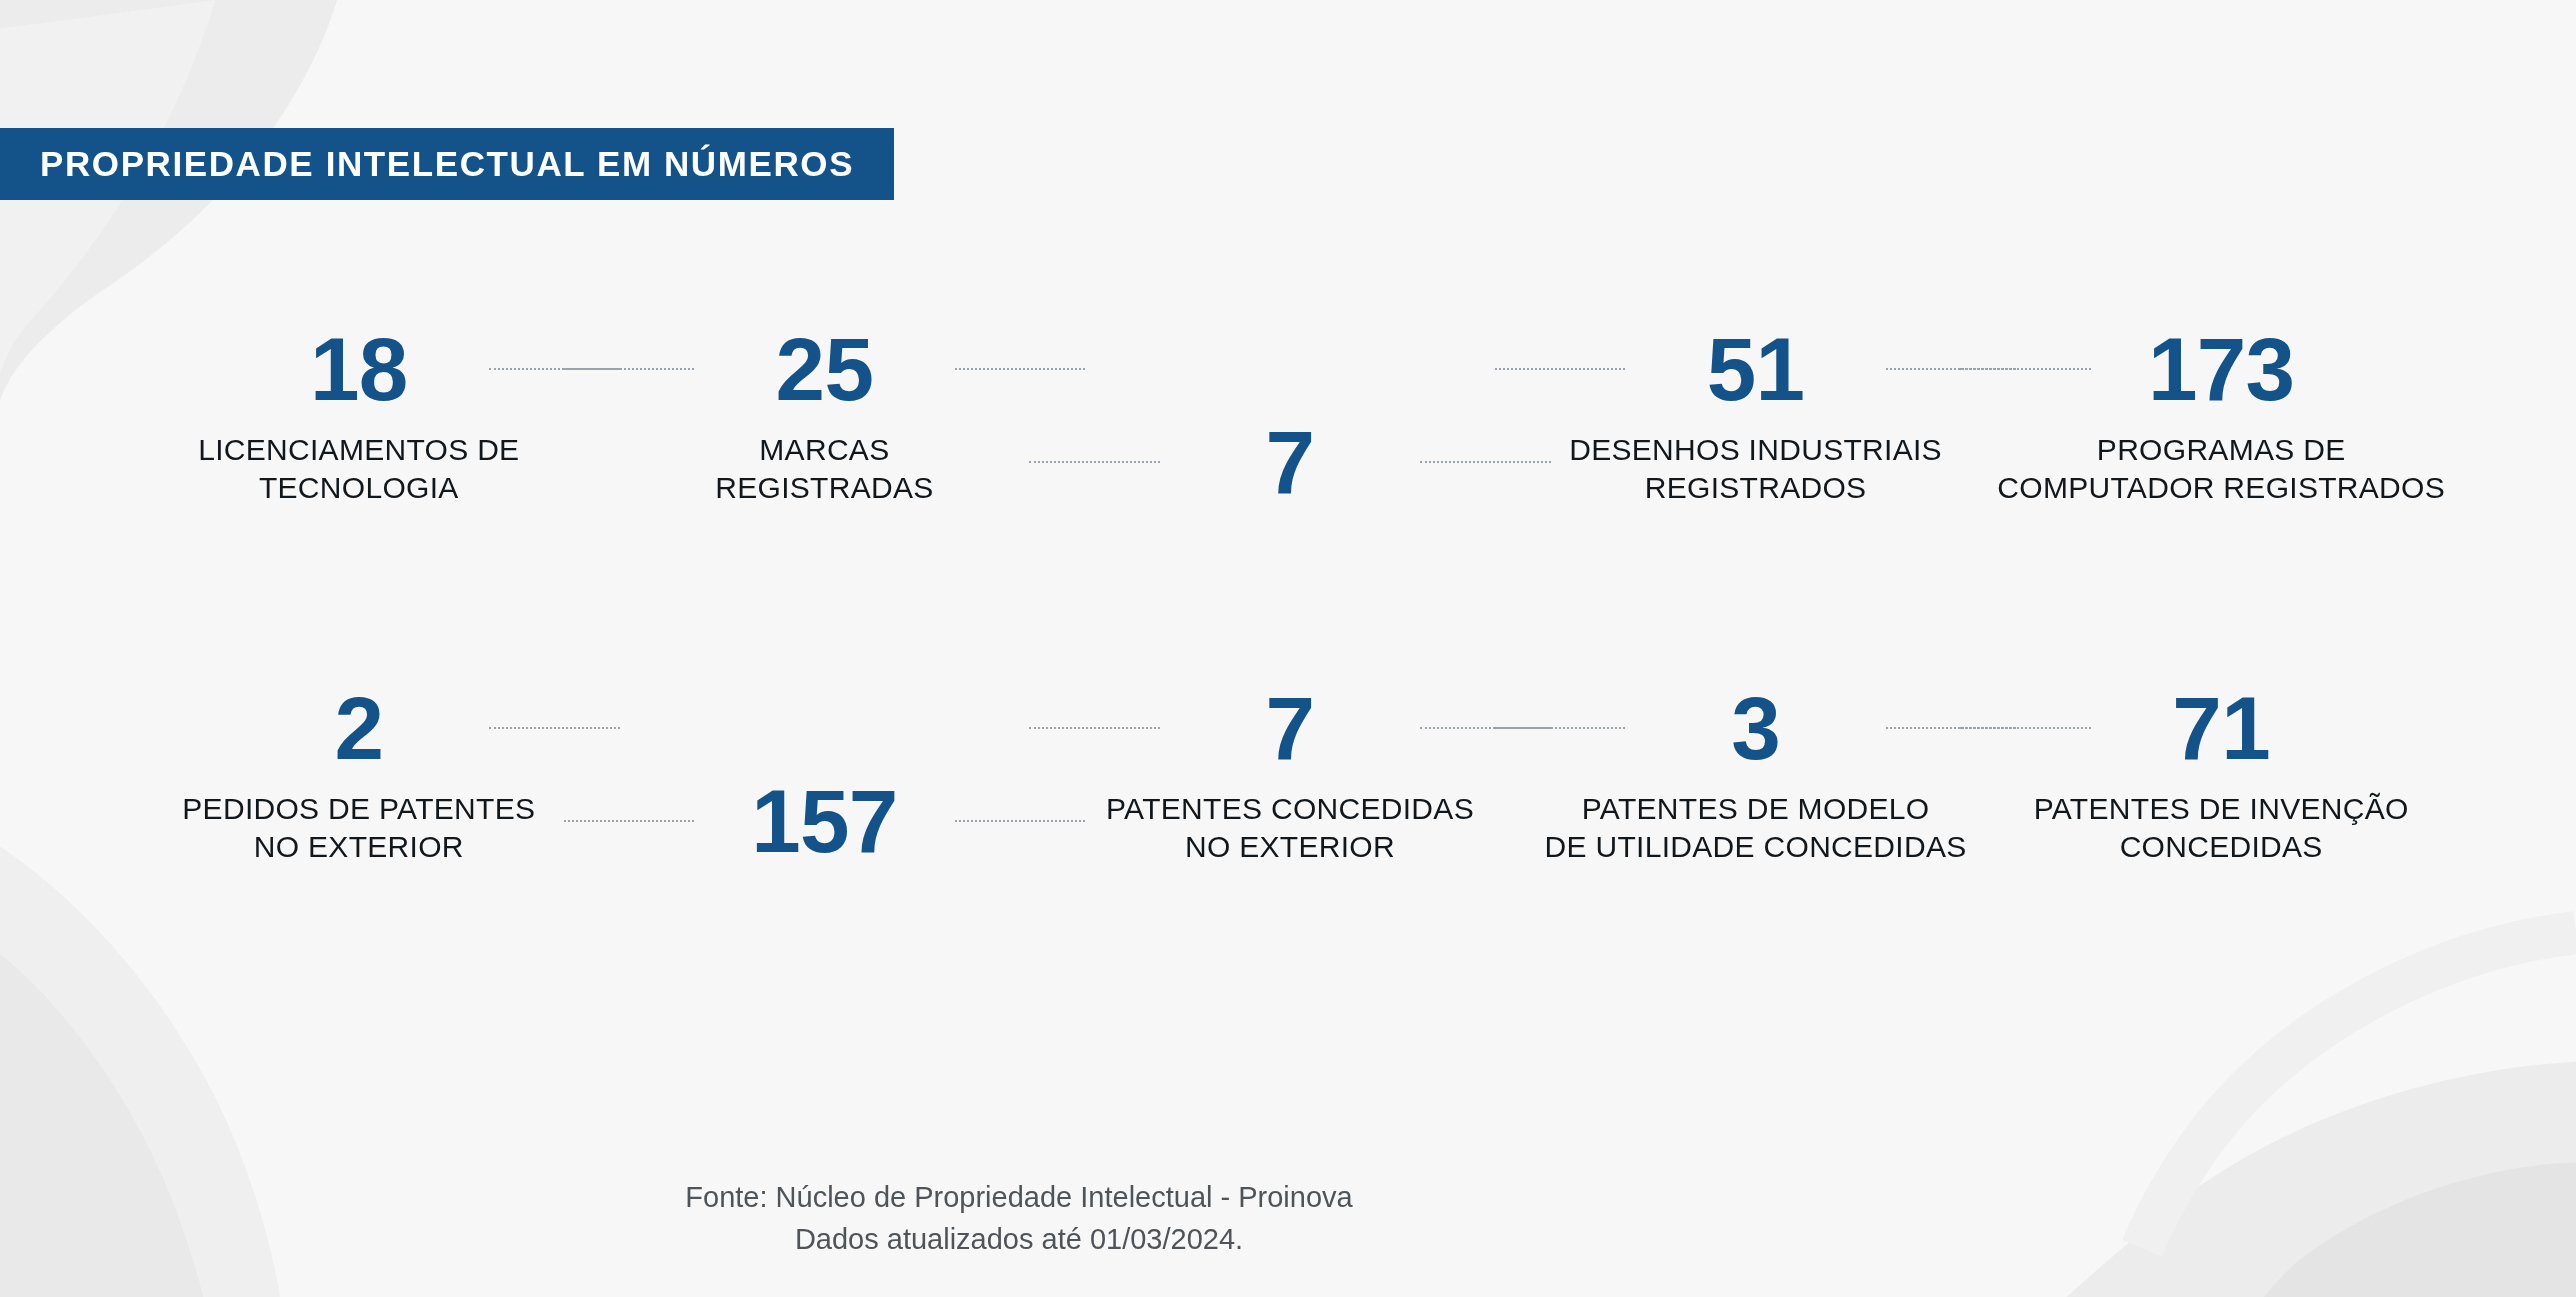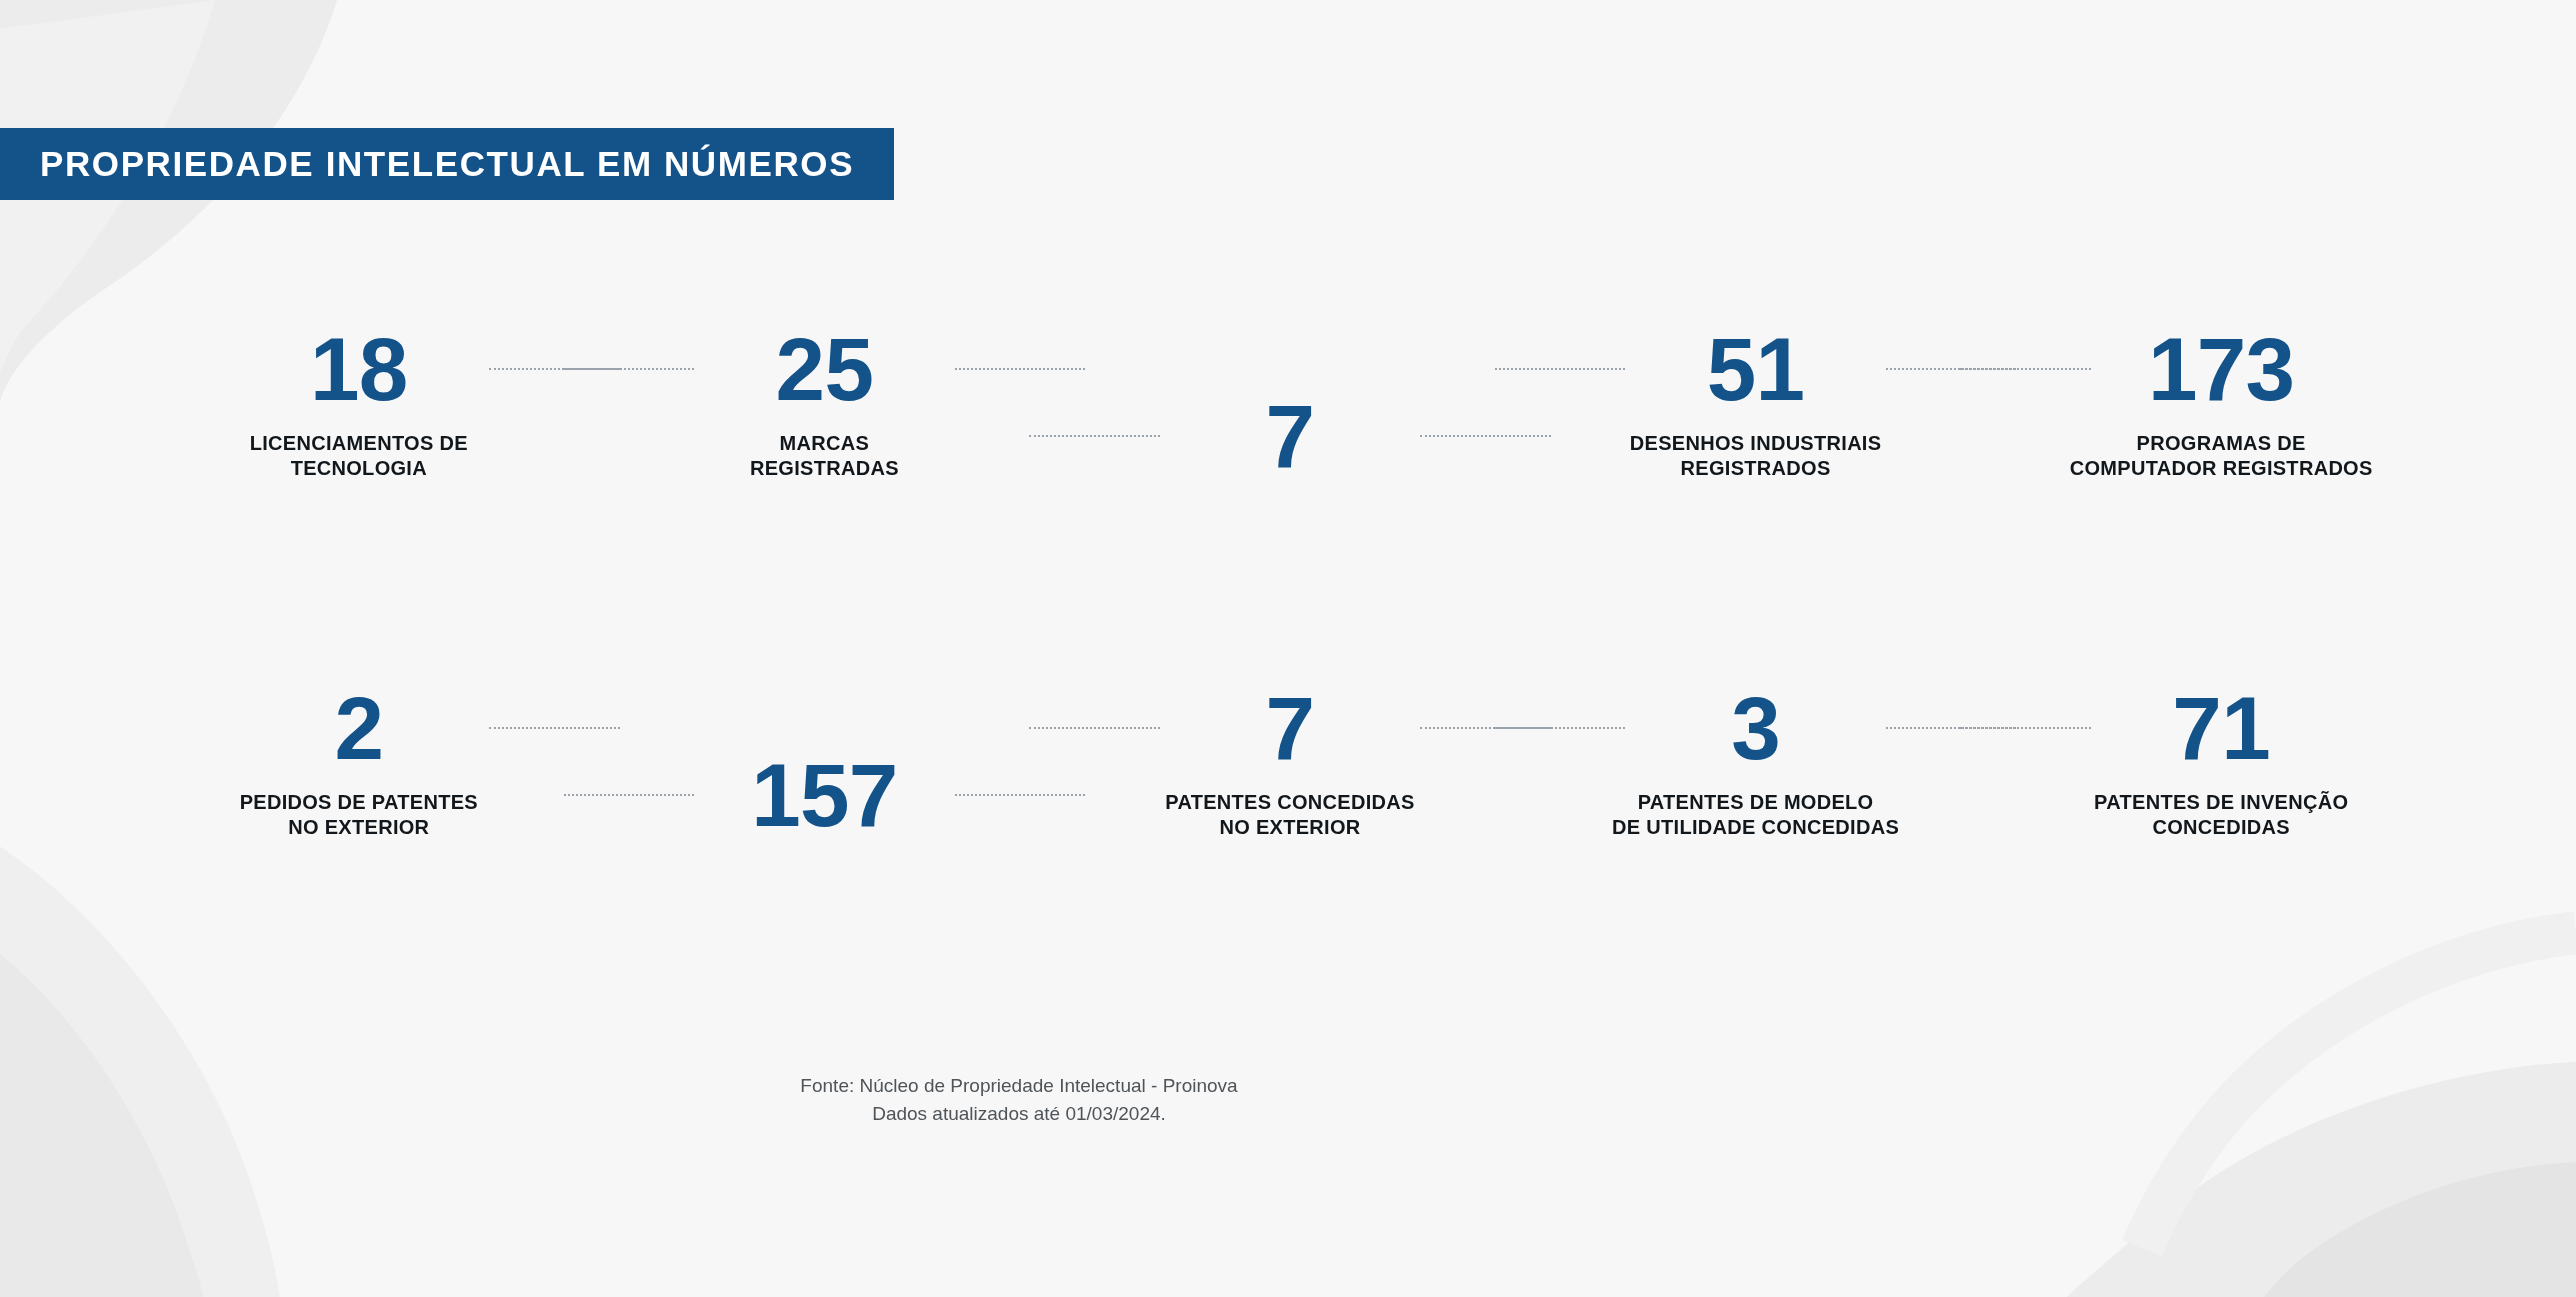--- a/index.html
+++ b/index.html
@@ -84,47 +84,47 @@
     letter-spacing: -0.7px;
     position: relative;
     z-index: 2;
     display: inline-block;
     background: transparent;
     padding: 0 18.7px;
   }
   .stat-label {
     margin-top: 16px;
     color: #12171c;
-    font-size: 20px;
-    font-weight: bold;
+    font-size: 30px;
+    font-weight: normal;
     line-height: 1.28;
     letter-spacing: 0.3px;
     white-space: pre-line;
   }
 
   
   .connector {
     position: absolute;
     top: 44px;
     height: 0;
     border-top: 2.2px dotted #9aa3ab;
     z-index: 1;
   }
   .connector.left  { left: -6%;  width: 28%; }
   .connector.right { right: -6%; width: 28%; }
 
   
   .footnote {
     position: absolute;
-    top: 1072px;
+    top: 1176px;
     left: 0;
     width: 2038px;
     text-align: center;
     color: #4f5459;
-    font-size: 19px;
+    font-size: 29px;
     line-height: 1.45;
     font-weight: normal;
   }
   .footnote div { white-space: nowrap; }
 </style>
 </head>
 <body>
 
 <div class="bg-layer">
   <svg viewBox="0 0 3590 1808" preserveAspectRatio="none" xmlns="http://www.w3.org/2000/svg">

